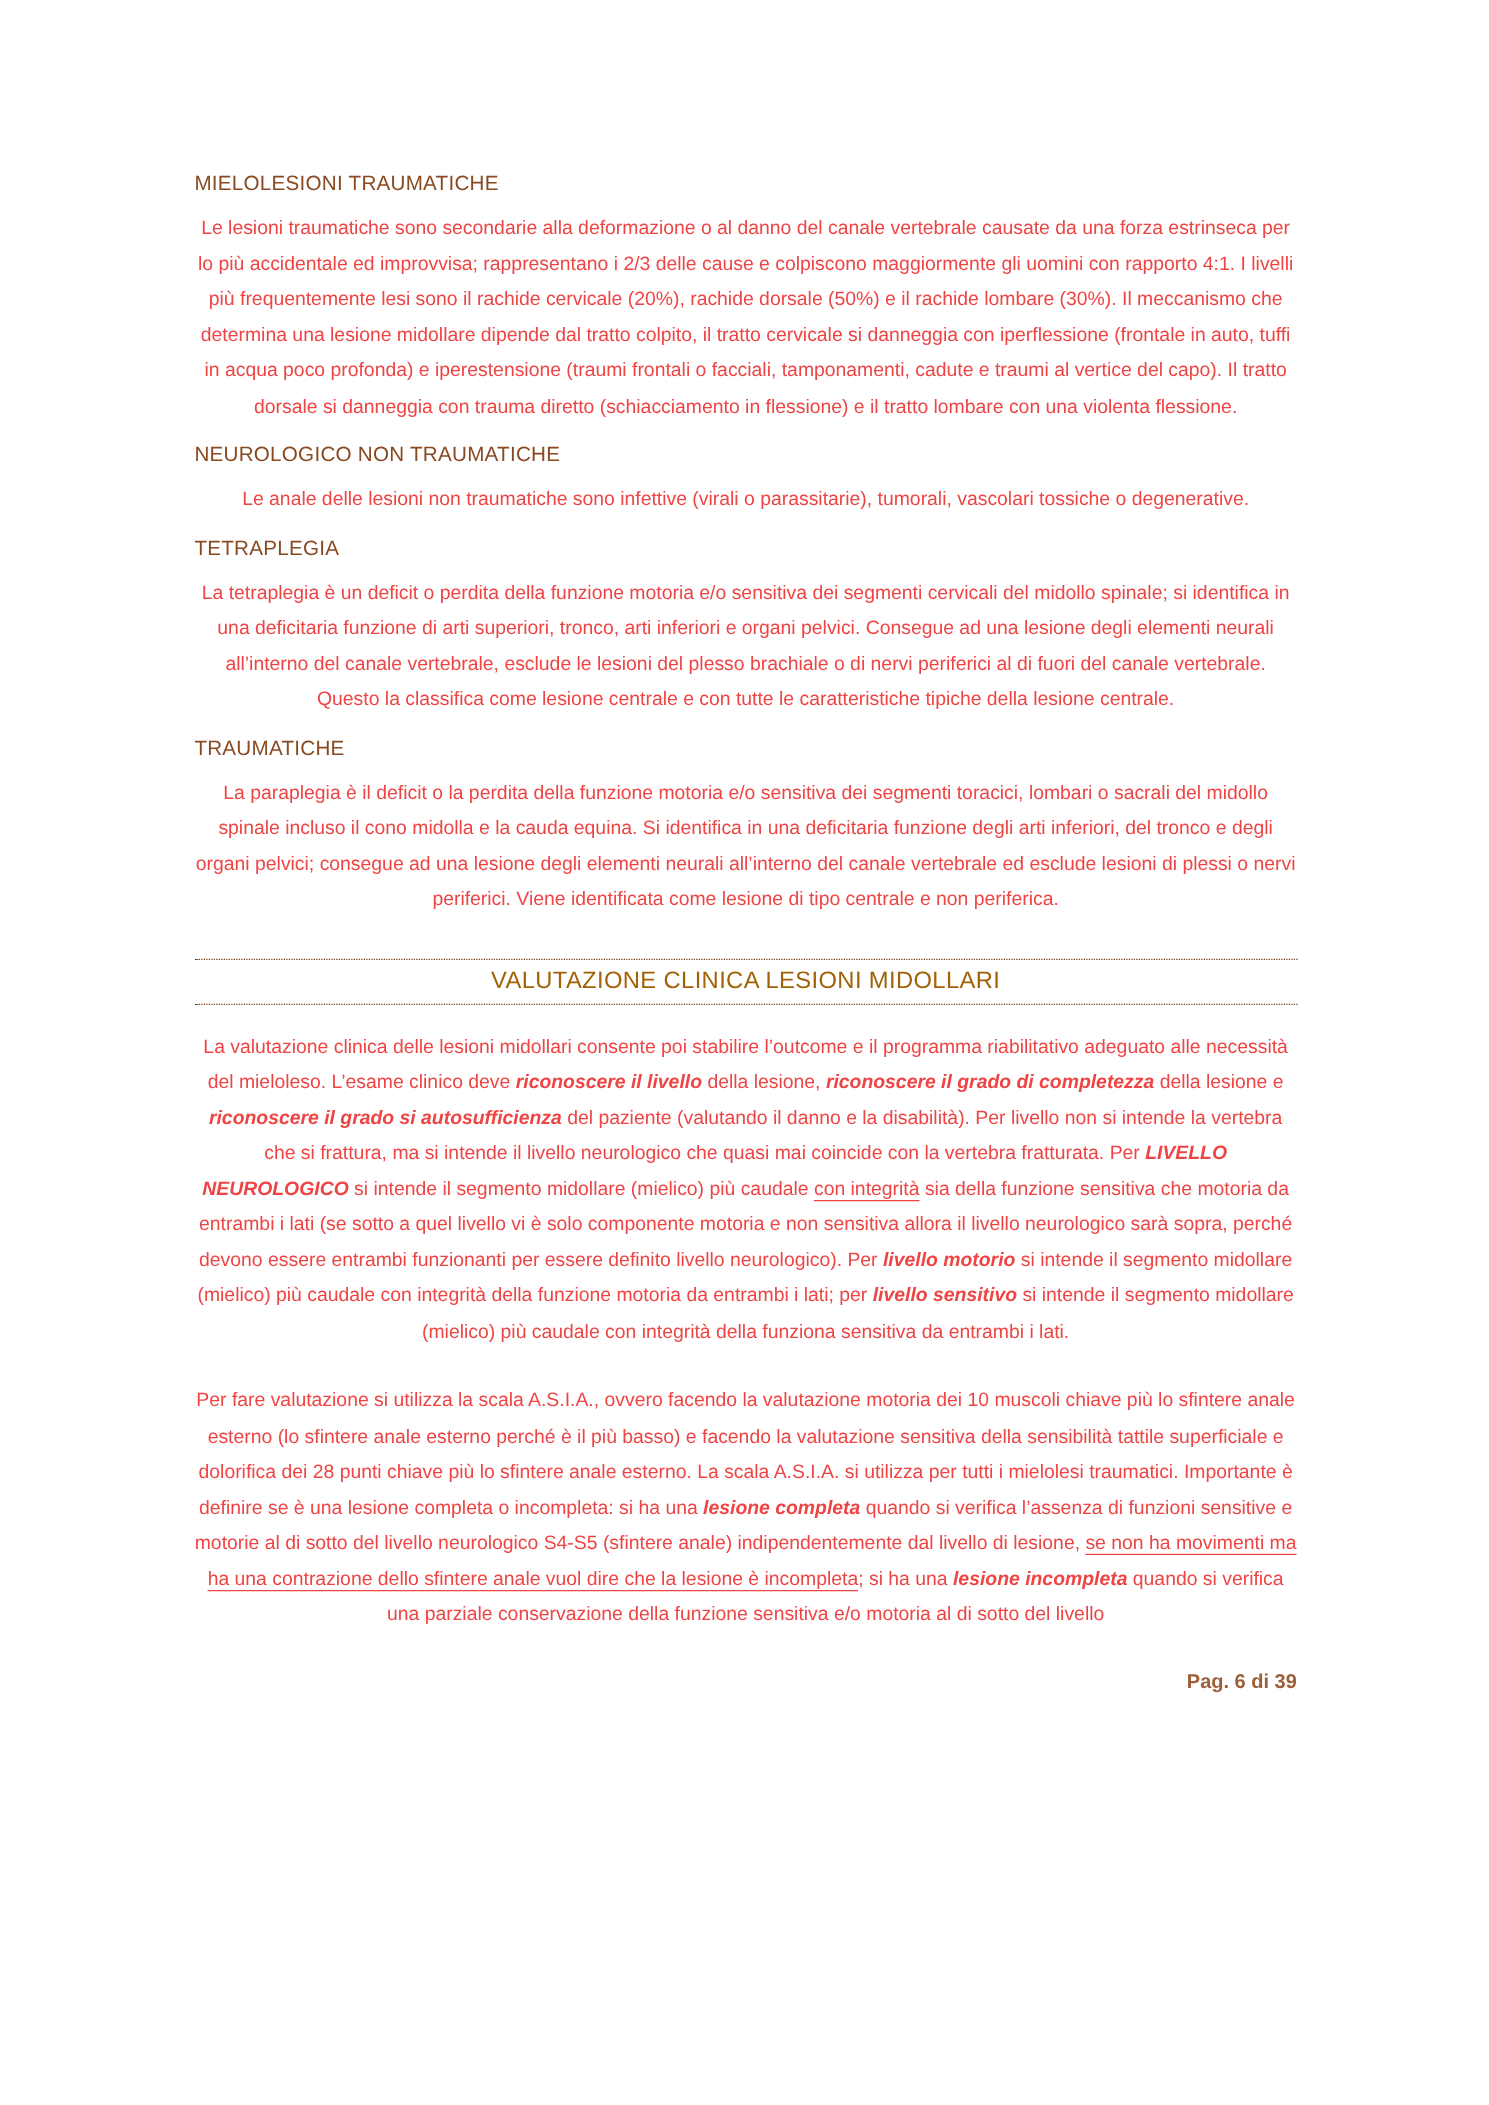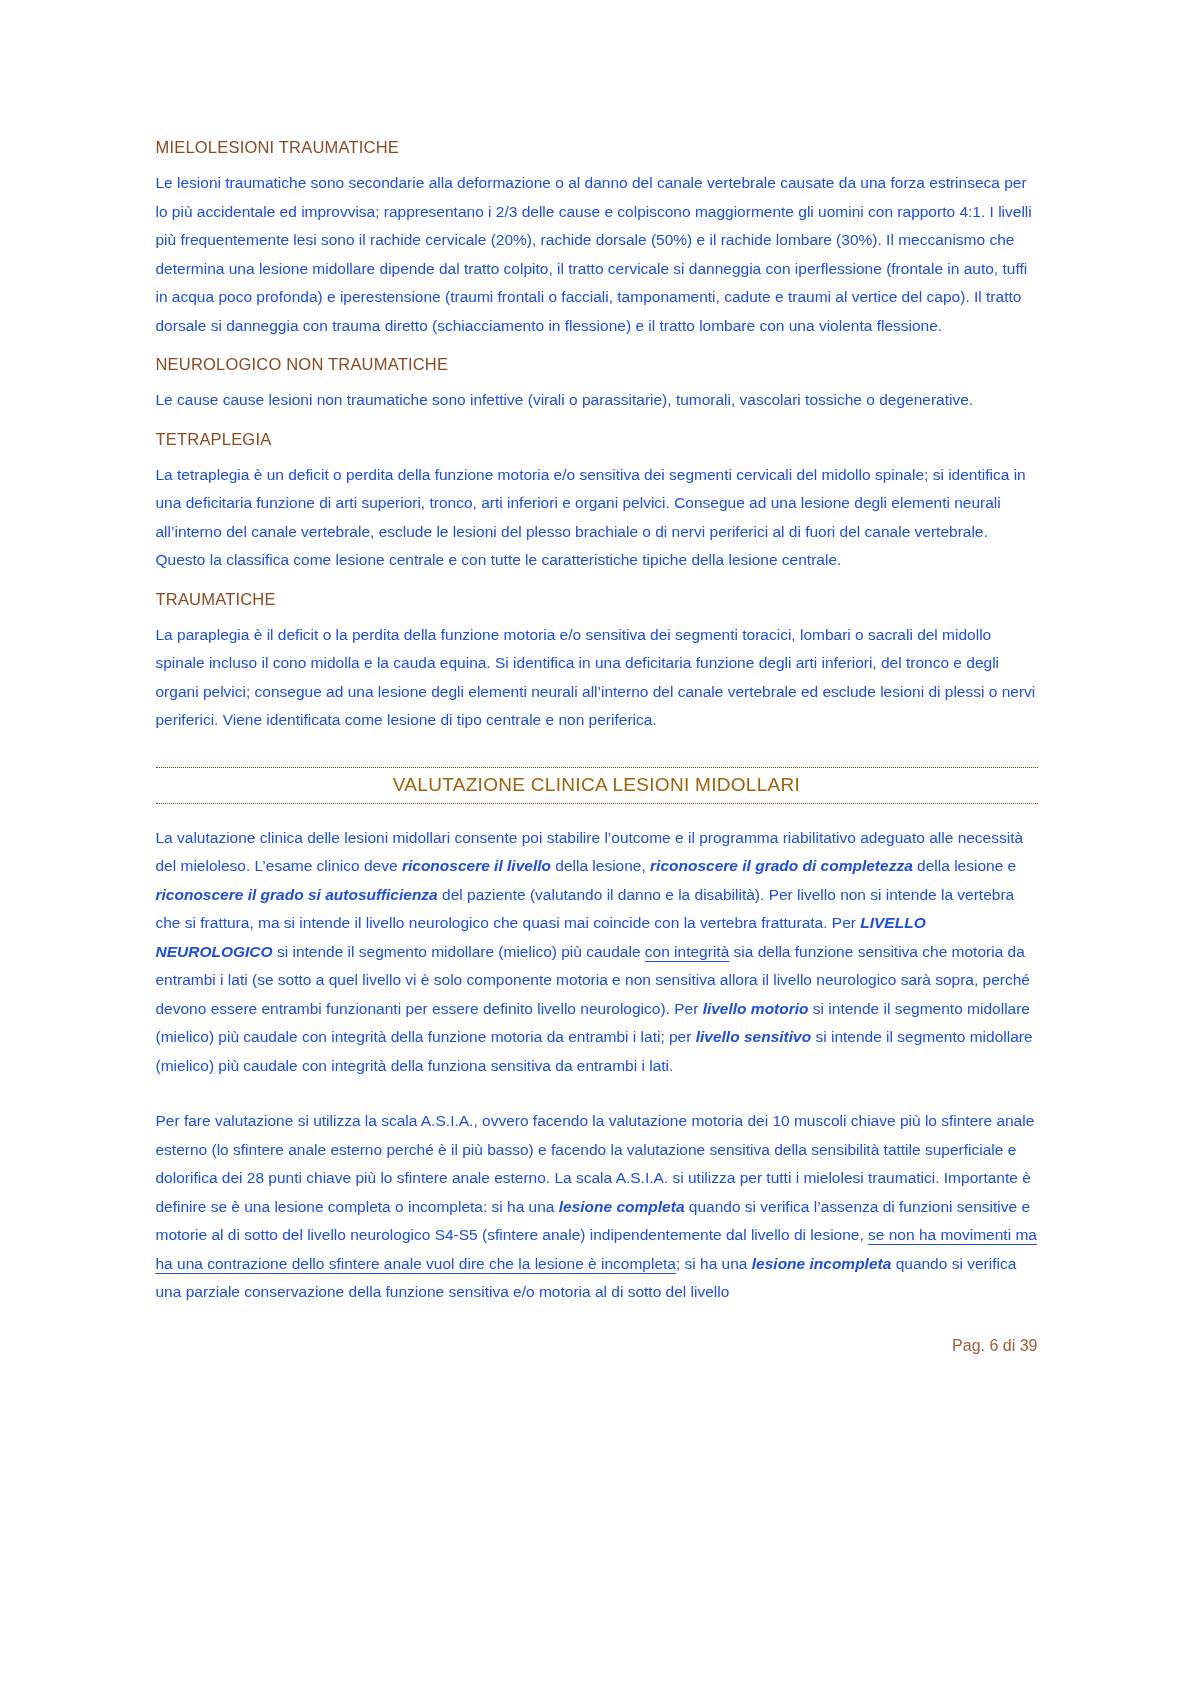--- a/index.html
+++ b/index.html
@@ -30,22 +30,22 @@
     margin: 14px 0 11px 0;
     line-height: 21px;
   }
   .section-heading.first {
     margin-top: 0;
   }
   p.body {
     font-size: 15.5px;
     line-height: 28.5px;
     margin: 0 0 12px 0;
-    color: #1d4ed8;
-    text-align: left;
+    color: #ef4444;
+    text-align: center;
   }
   p.body.spaced {
     margin-bottom: 27px;
   }
   .banner {
     margin: 32px 0 20px 0;
     border-top: 1px dotted #7e3d12;
     border-bottom: 1px dotted #7e3d12;
     padding: 6px 0 7px 0;
     text-align: center;
@@ -58,35 +58,36 @@
   }
   .run-normal { font-weight: 400; }
   .run-bold { font-weight: 700; font-style: italic; }
   .run-bolditalic { font-weight: 700; font-style: italic; }
   .run-underline { text-decoration: underline; text-underline-offset: 4px; }
   .footer {
     margin: 30px 0 0 0;
     text-align: right;
     font-size: 16px;
     color: #9c6038;
+    font-weight: bold;
   }
 </style>
 </head>
 <body>
 
 <div class="page">
   <div class="content">
 
     <h2 class="section-heading first">MIELOLESIONI TRAUMATICHE</h2>
 
     <p class="body">Le lesioni traumatiche sono secondarie alla deformazione o al danno del canale vertebrale causate da una forza estrinseca per lo più accidentale ed improvvisa; rappresentano i 2/3 delle cause e colpiscono maggiormente gli uomini con rapporto 4:1. I livelli più frequentemente lesi sono il rachide cervicale (20%), rachide dorsale (50%) e il rachide lombare (30%). Il meccanismo che determina una lesione midollare dipende dal tratto colpito, il tratto cervicale si danneggia con iperflessione (frontale in auto, tuffi in acqua poco profonda) e iperestensione (traumi frontali o facciali, tamponamenti, cadute e traumi al vertice del capo). Il tratto dorsale si danneggia con trauma diretto (schiacciamento in flessione) e il tratto lombare con una violenta flessione.</p>
 
     <h2 class="section-heading">NEUROLOGICO NON TRAUMATICHE</h2>
 
-    <p class="body">Le cause cause lesioni non traumatiche sono infettive (virali o parassitarie), tumorali, vascolari tossiche o degenerative.</p>
+    <p class="body">Le anale delle lesioni non traumatiche sono infettive (virali o parassitarie), tumorali, vascolari tossiche o degenerative.</p>
 
     <h2 class="section-heading">TETRAPLEGIA</h2>
 
     <p class="body">La tetraplegia è un deficit o perdita della funzione motoria e/o sensitiva dei segmenti cervicali del midollo spinale; si identifica in una deficitaria funzione di arti superiori, tronco, arti inferiori e organi pelvici. Consegue ad una lesione degli elementi neurali all’interno del canale vertebrale, esclude le lesioni del plesso brachiale o di nervi periferici al di fuori del canale vertebrale. Questo la classifica come lesione centrale e con tutte le caratteristiche tipiche della lesione centrale.</p>
 
     <h2 class="section-heading">TRAUMATICHE</h2>
 
     <p class="body">La paraplegia è il deficit o la perdita della funzione motoria e/o sensitiva dei segmenti toracici, lombari o sacrali del midollo spinale incluso il cono midolla e la cauda equina. Si identifica in una deficitaria funzione degli arti inferiori, del tronco e degli organi pelvici; consegue ad una lesione degli elementi neurali all’interno del canale vertebrale ed esclude lesioni di plessi o nervi periferici. Viene identificata come lesione di tipo centrale e non periferica.</p>
 
     <div class="banner">

